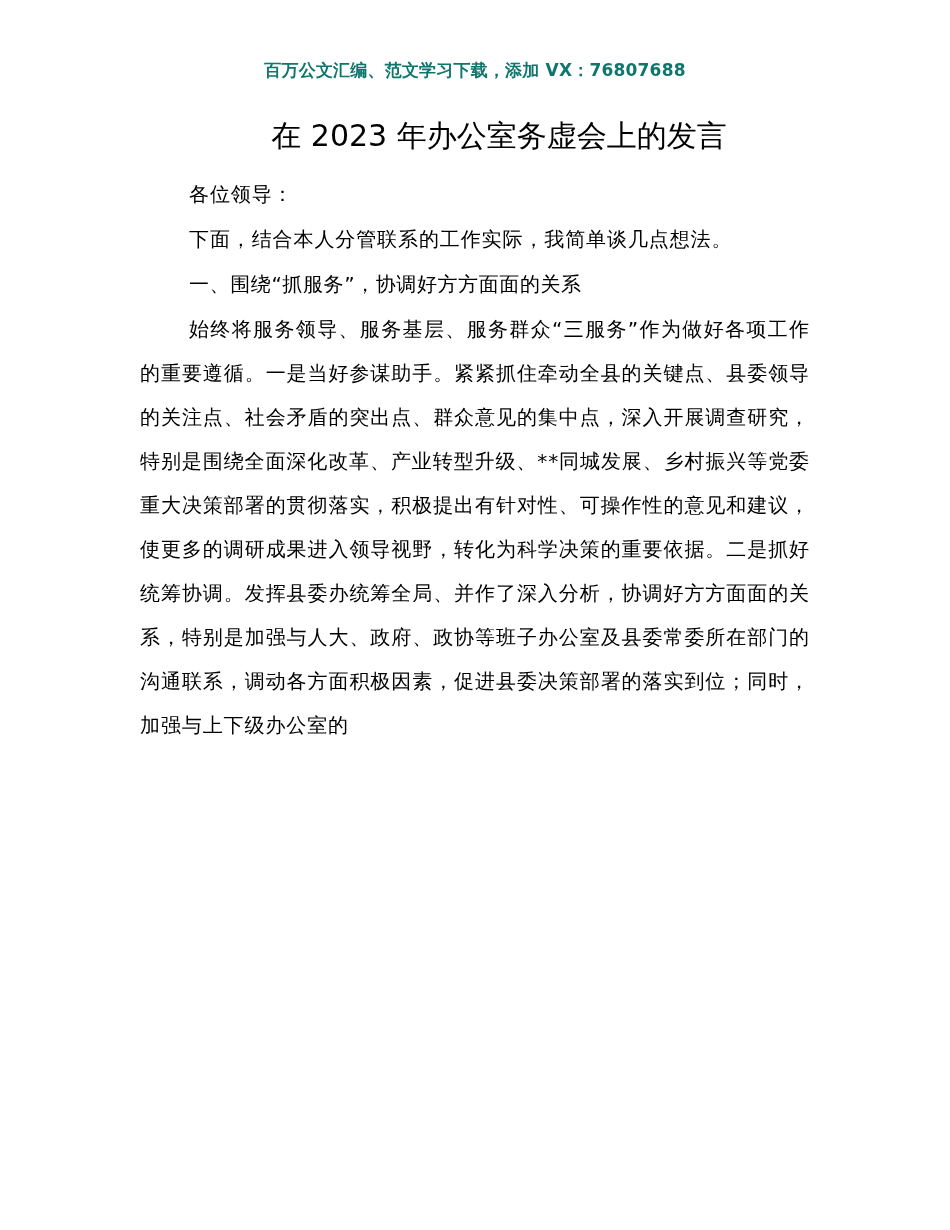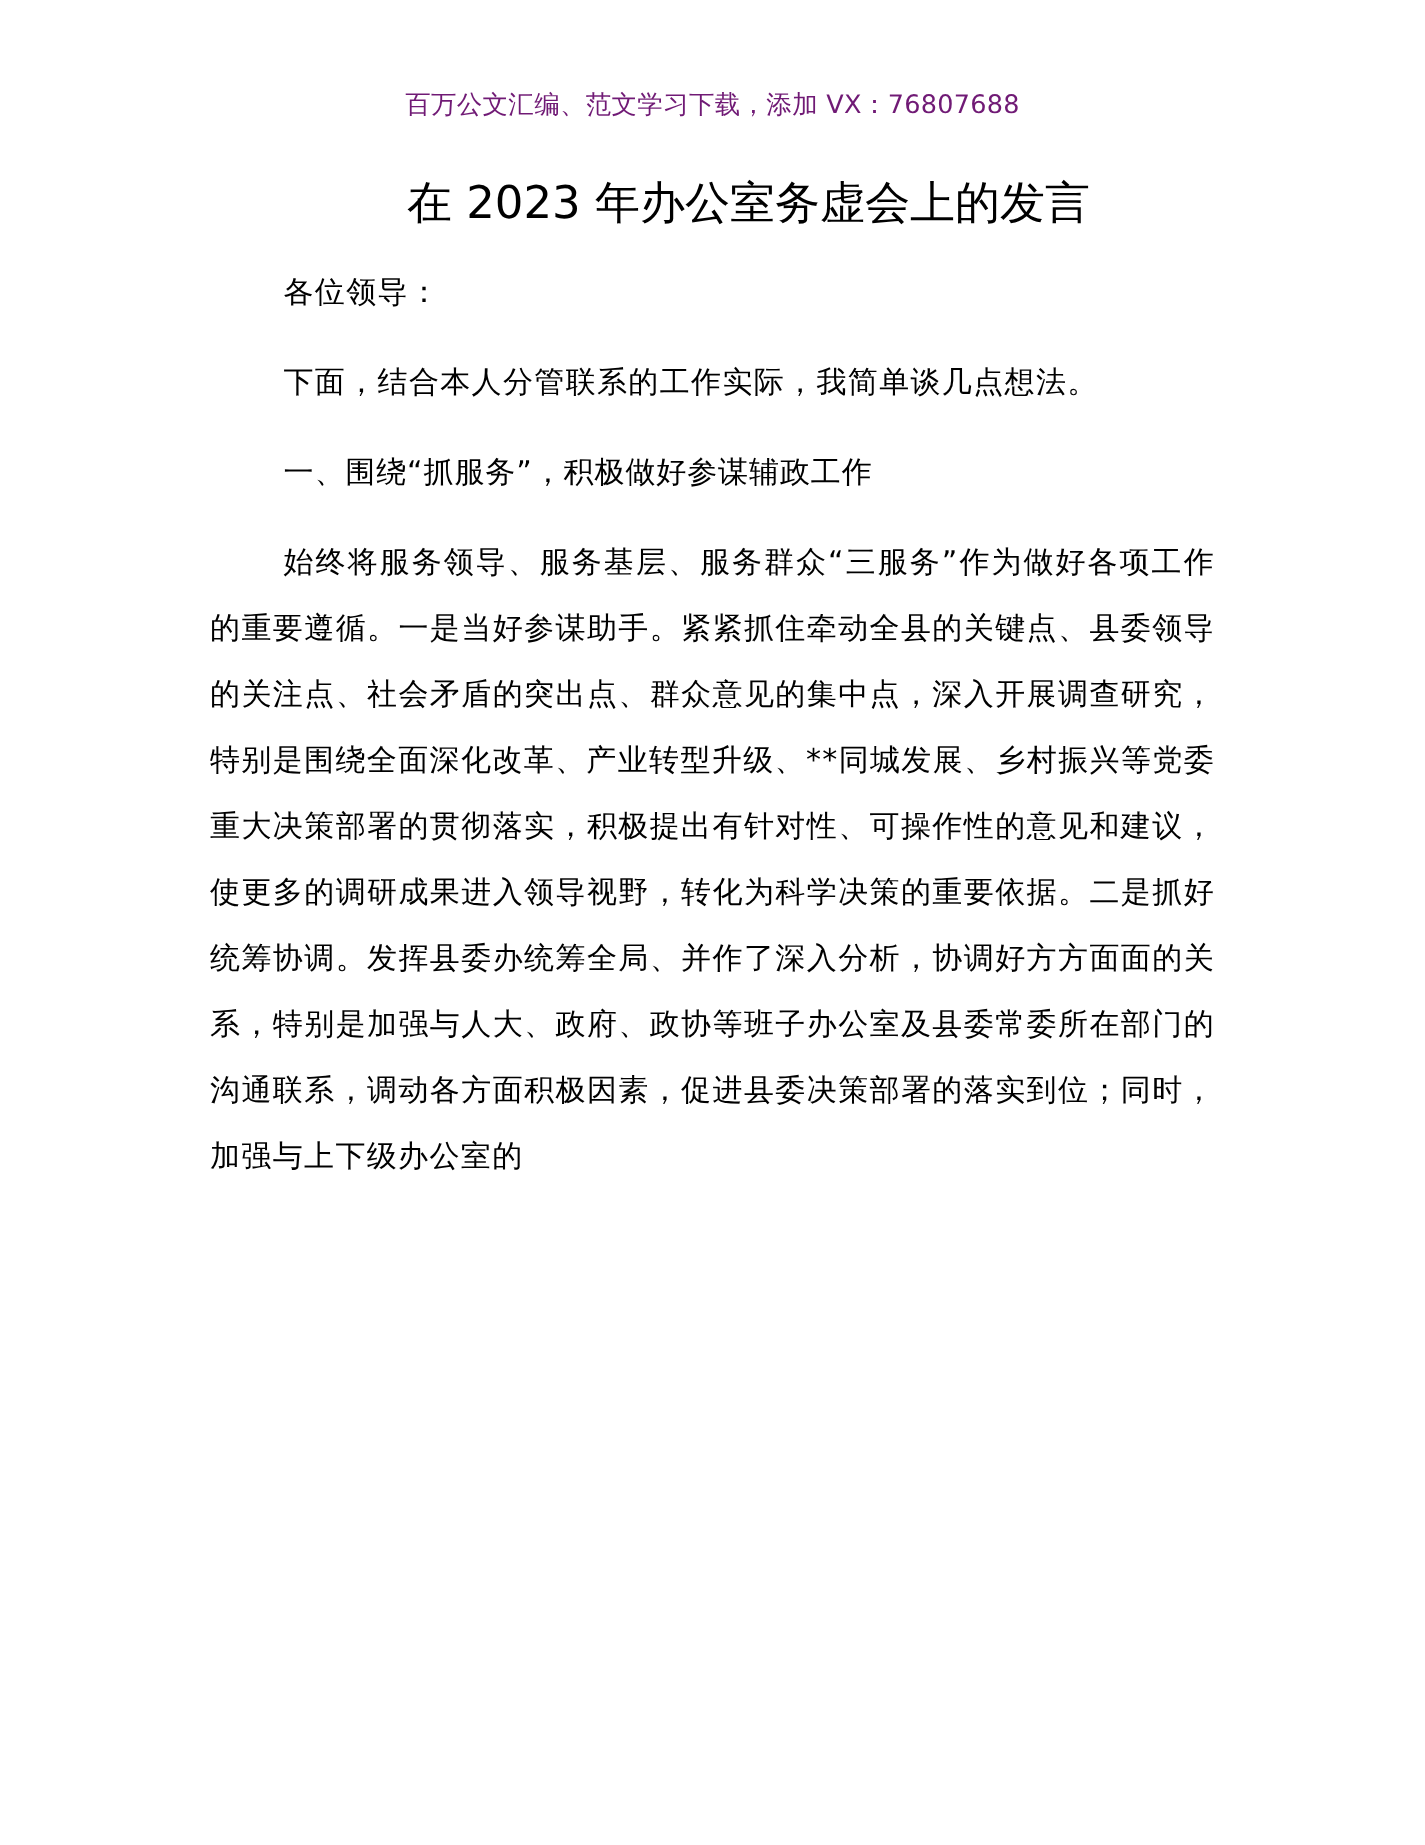--- a/index.html
+++ b/index.html
@@ -16,22 +16,23 @@
       color: #000000;
     }
     .watermark {
       position: absolute;
       top: 58px;
       left: 0;
       width: 950px;
       text-align: center;
       font-size: 17px;
       line-height: 24px;
-      color: #701a75;
+      color: #0f766e;
       letter-spacing: 0.2px;
+      font-weight: bold;
     }
     .title {
       position: absolute;
       top: 115px;
       left: 0;
       width: 950px;
       text-align: center;
       font-size: 30px;
       line-height: 42px;
       color: #000;
@@ -45,28 +46,28 @@
     }
     .para {
       margin: 0;
       font-size: 20px;
       line-height: 44px;
       text-align: justify;
       text-indent: 49px;
       letter-spacing: 0.9px;
     }
     .para.salutation { margin-bottom: 0px; }
-    .para.gap-before { margin-top: 16px; }
+    .para.gap-before { margin-top: 1px; }
     .para.heading { letter-spacing: 0.6px; }
   </style>
 </head>
 <body>
 
 <div class="watermark">百万公文汇编、范文学习下载，添加 VX：76807688</div>
 
 <div class="title">在 2023 年办公室务虚会上的发言</div>
 
 <div class="content">
   <p class="para salutation">各位领导：</p>
   <p class="para gap-before">下面，结合本人分管联系的工作实际，我简单谈几点想法。</p>
-  <p class="para heading gap-before">一、围绕“抓服务”，积极做好参谋辅政工作</p>
+  <p class="para heading gap-before">一、围绕“抓服务”，协调好方方面面的关系</p>
   <p class="para gap-before">始终将服务领导、服务基层、服务群众“三服务”作为做好各项工作的重要遵循。一是当好参谋助手。紧紧抓住牵动全县的关键点、县委领导的关注点、社会矛盾的突出点、群众意见的集中点，深入开展调查研究，特别是围绕全面深化改革、产业转型升级、**同城发展、乡村振兴等党委重大决策部署的贯彻落实，积极提出有针对性、可操作性的意见和建议，使更多的调研成果进入领导视野，转化为科学决策的重要依据。二是抓好统筹协调。发挥县委办统筹全局、并作了深入分析，协调好方方面面的关系，特别是加强与人大、政府、政协等班子办公室及县委常委所在部门的沟通联系，调动各方面积极因素，促进县委决策部署的落实到位；同时，加强与上下级办公室的</p>
 </div>
 
 </body></html>

